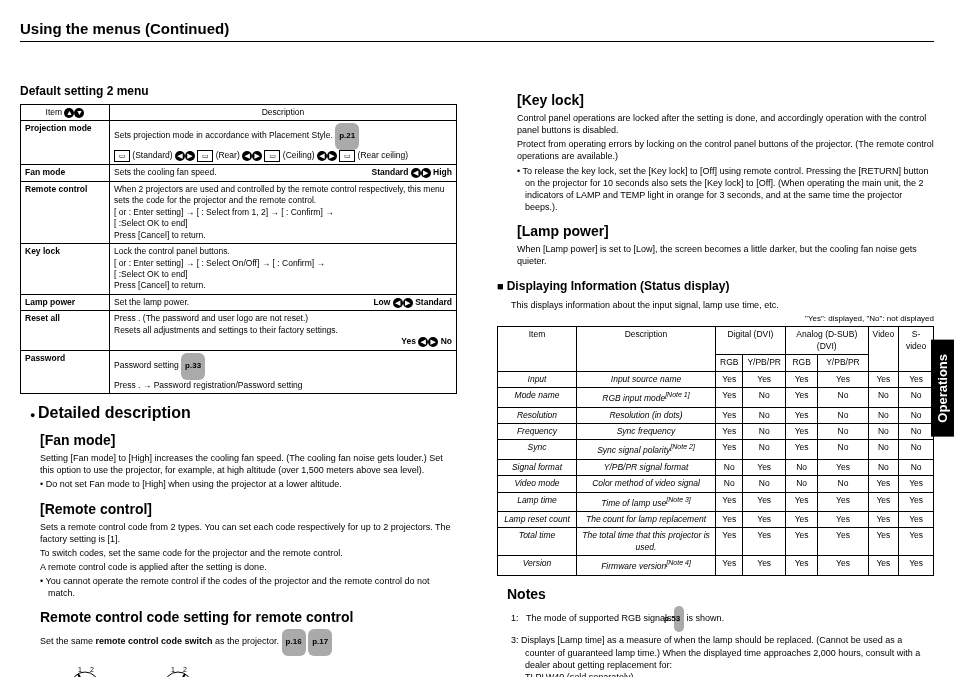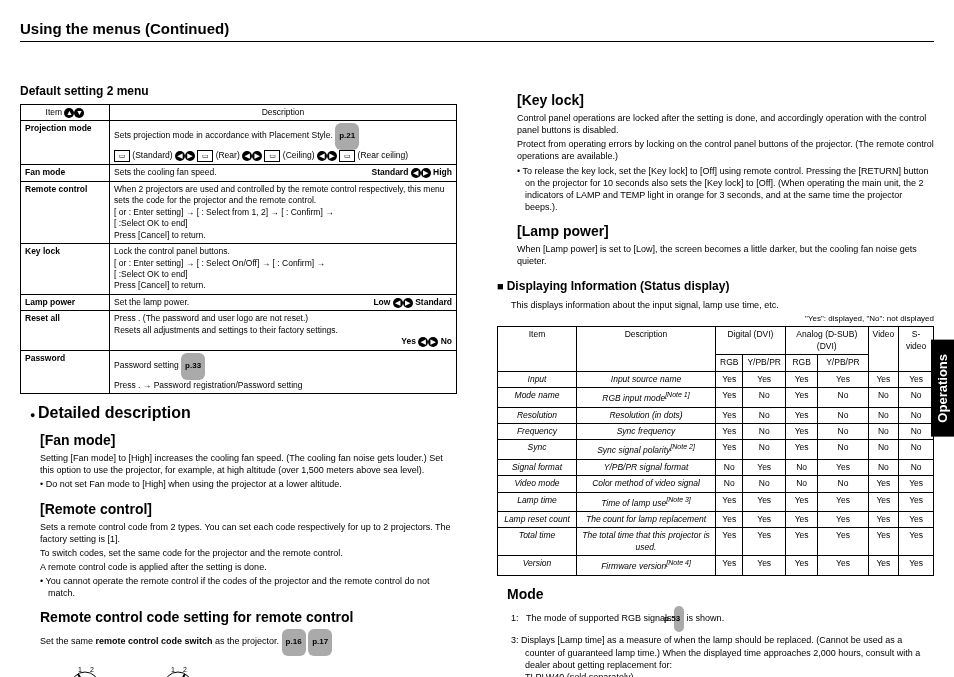--- a/index.html
+++ b/index.html
@@ -400,21 +400,21 @@
             <td>Yes</td>
             <td>Yes</td>
             <td>Yes</td>
             <td>Yes</td>
             <td>Yes</td>
             <td>Yes</td>
           </tr>
         </tbody>
     </table>
 
-    <div class="sub-heading2" style="margin-left:10px">Mode</div>
+    <div class="sub-heading2" style="margin-left:10px">Notes</div>
     <p class="numnote">1:&nbsp;&nbsp;&nbsp;The mode of supported RGB signals <span class="pref">p.53</span> is shown.</p>
     <p class="numnote" style="white-space:pre-line">3:   Displays [Lamp time] as a measure of when the lamp should be replaced. (Cannot be used as a counter of guaranteed lamp time.) When the displayed time approaches 2,000 hours, consult with a dealer about getting replacement for:
 TLPLW40 (sold separately).</p>
 
     <div style="margin:12px 0 0 20px">
       <div style="font-weight:bold"><span class="note-icon"></span><span>Note</span></div>
 
     </div>
 
   </div>

